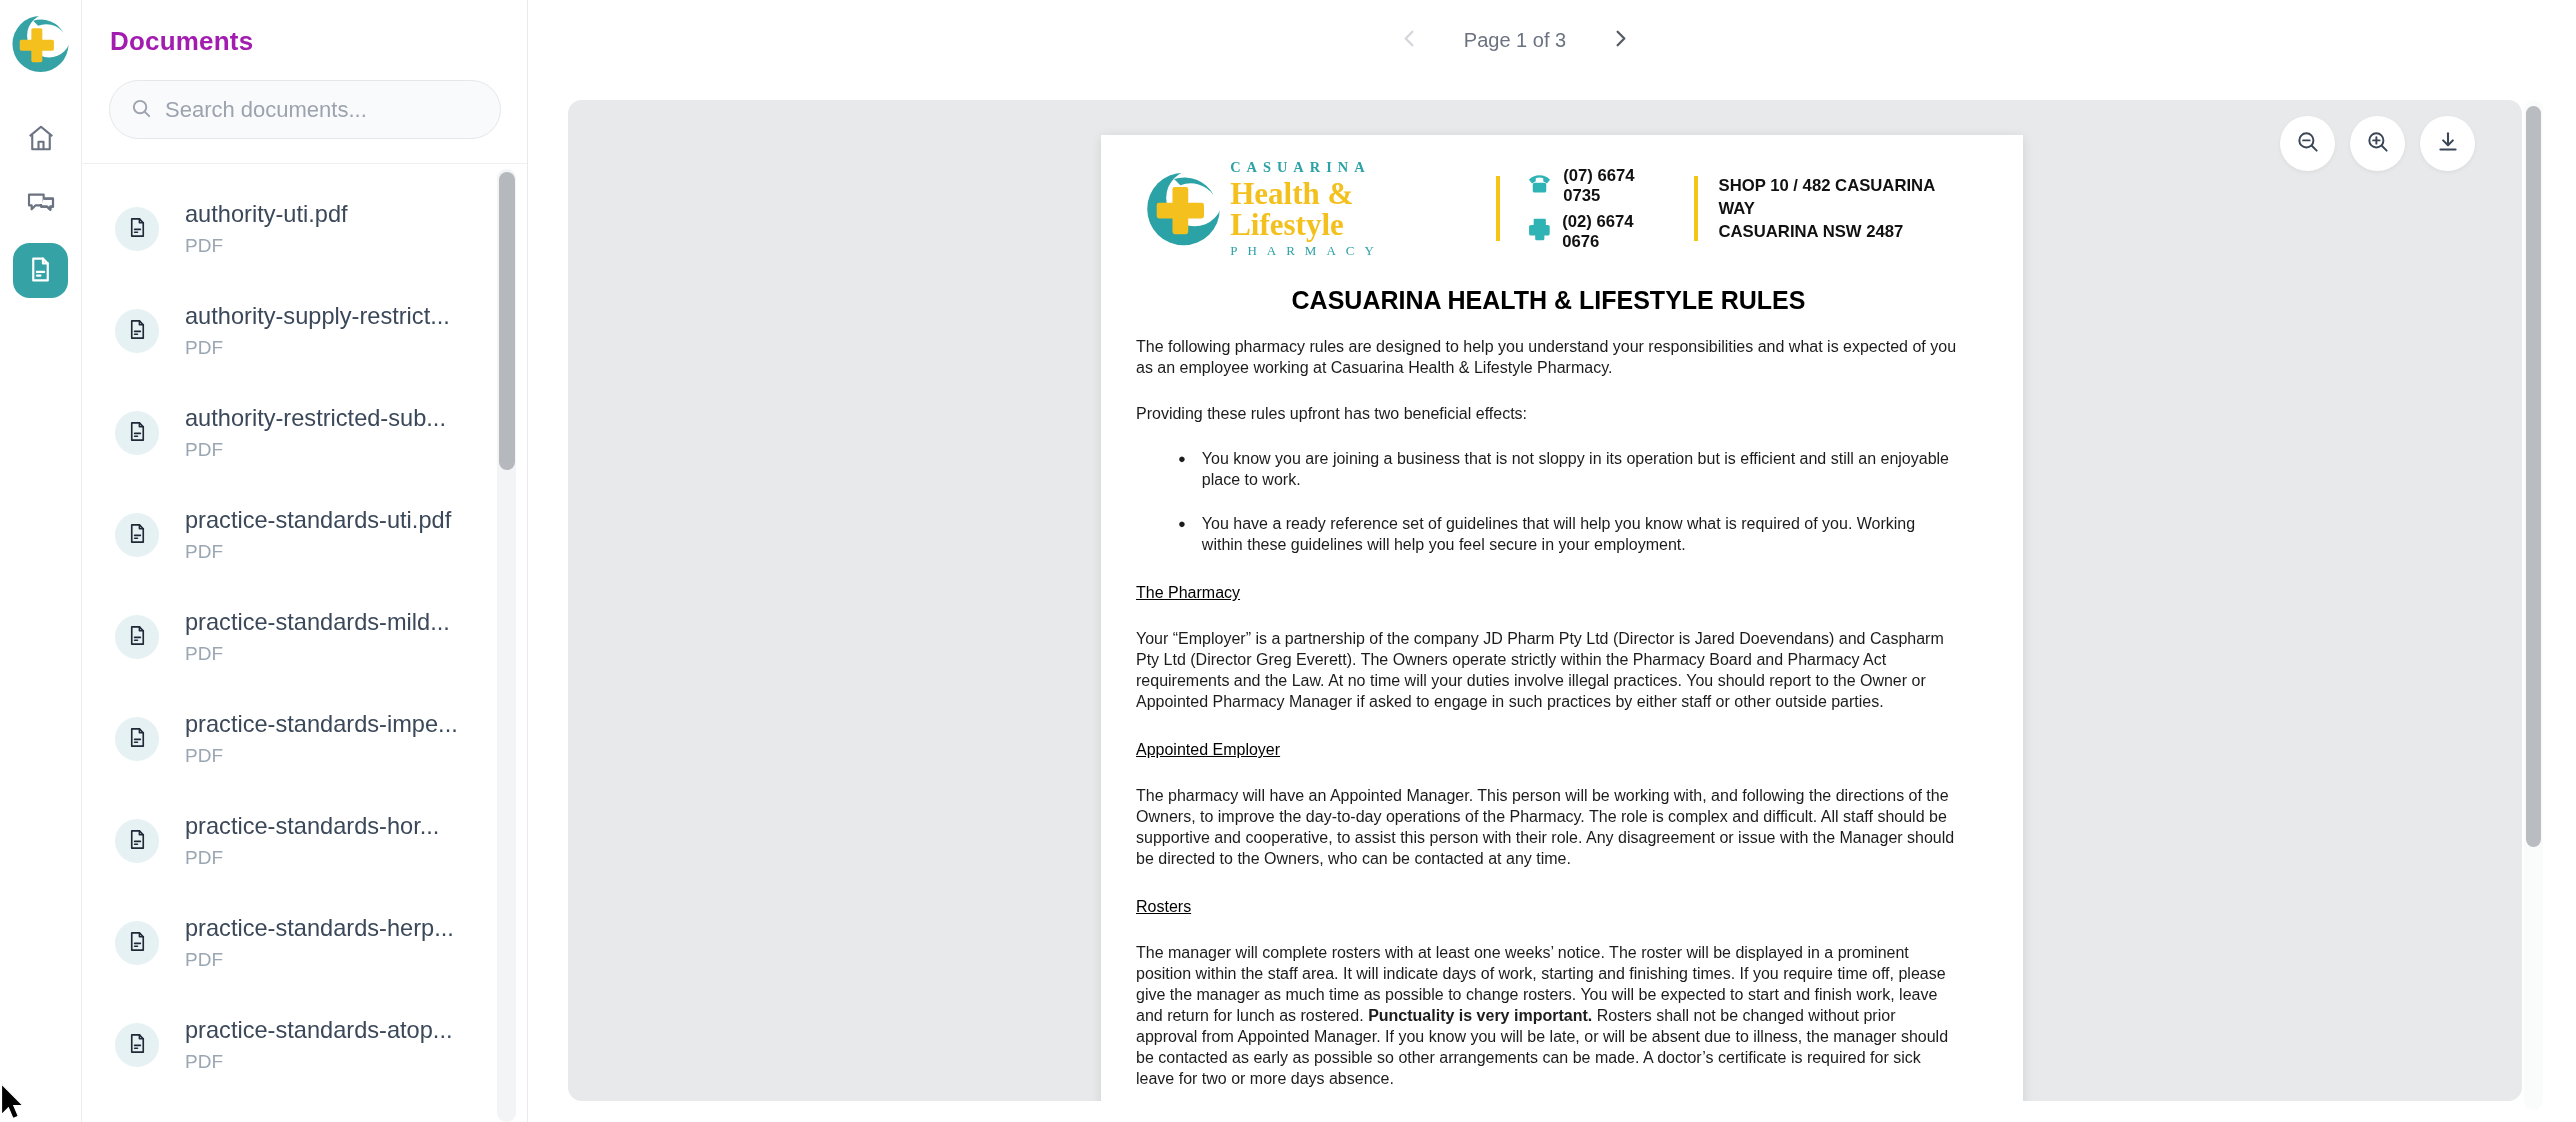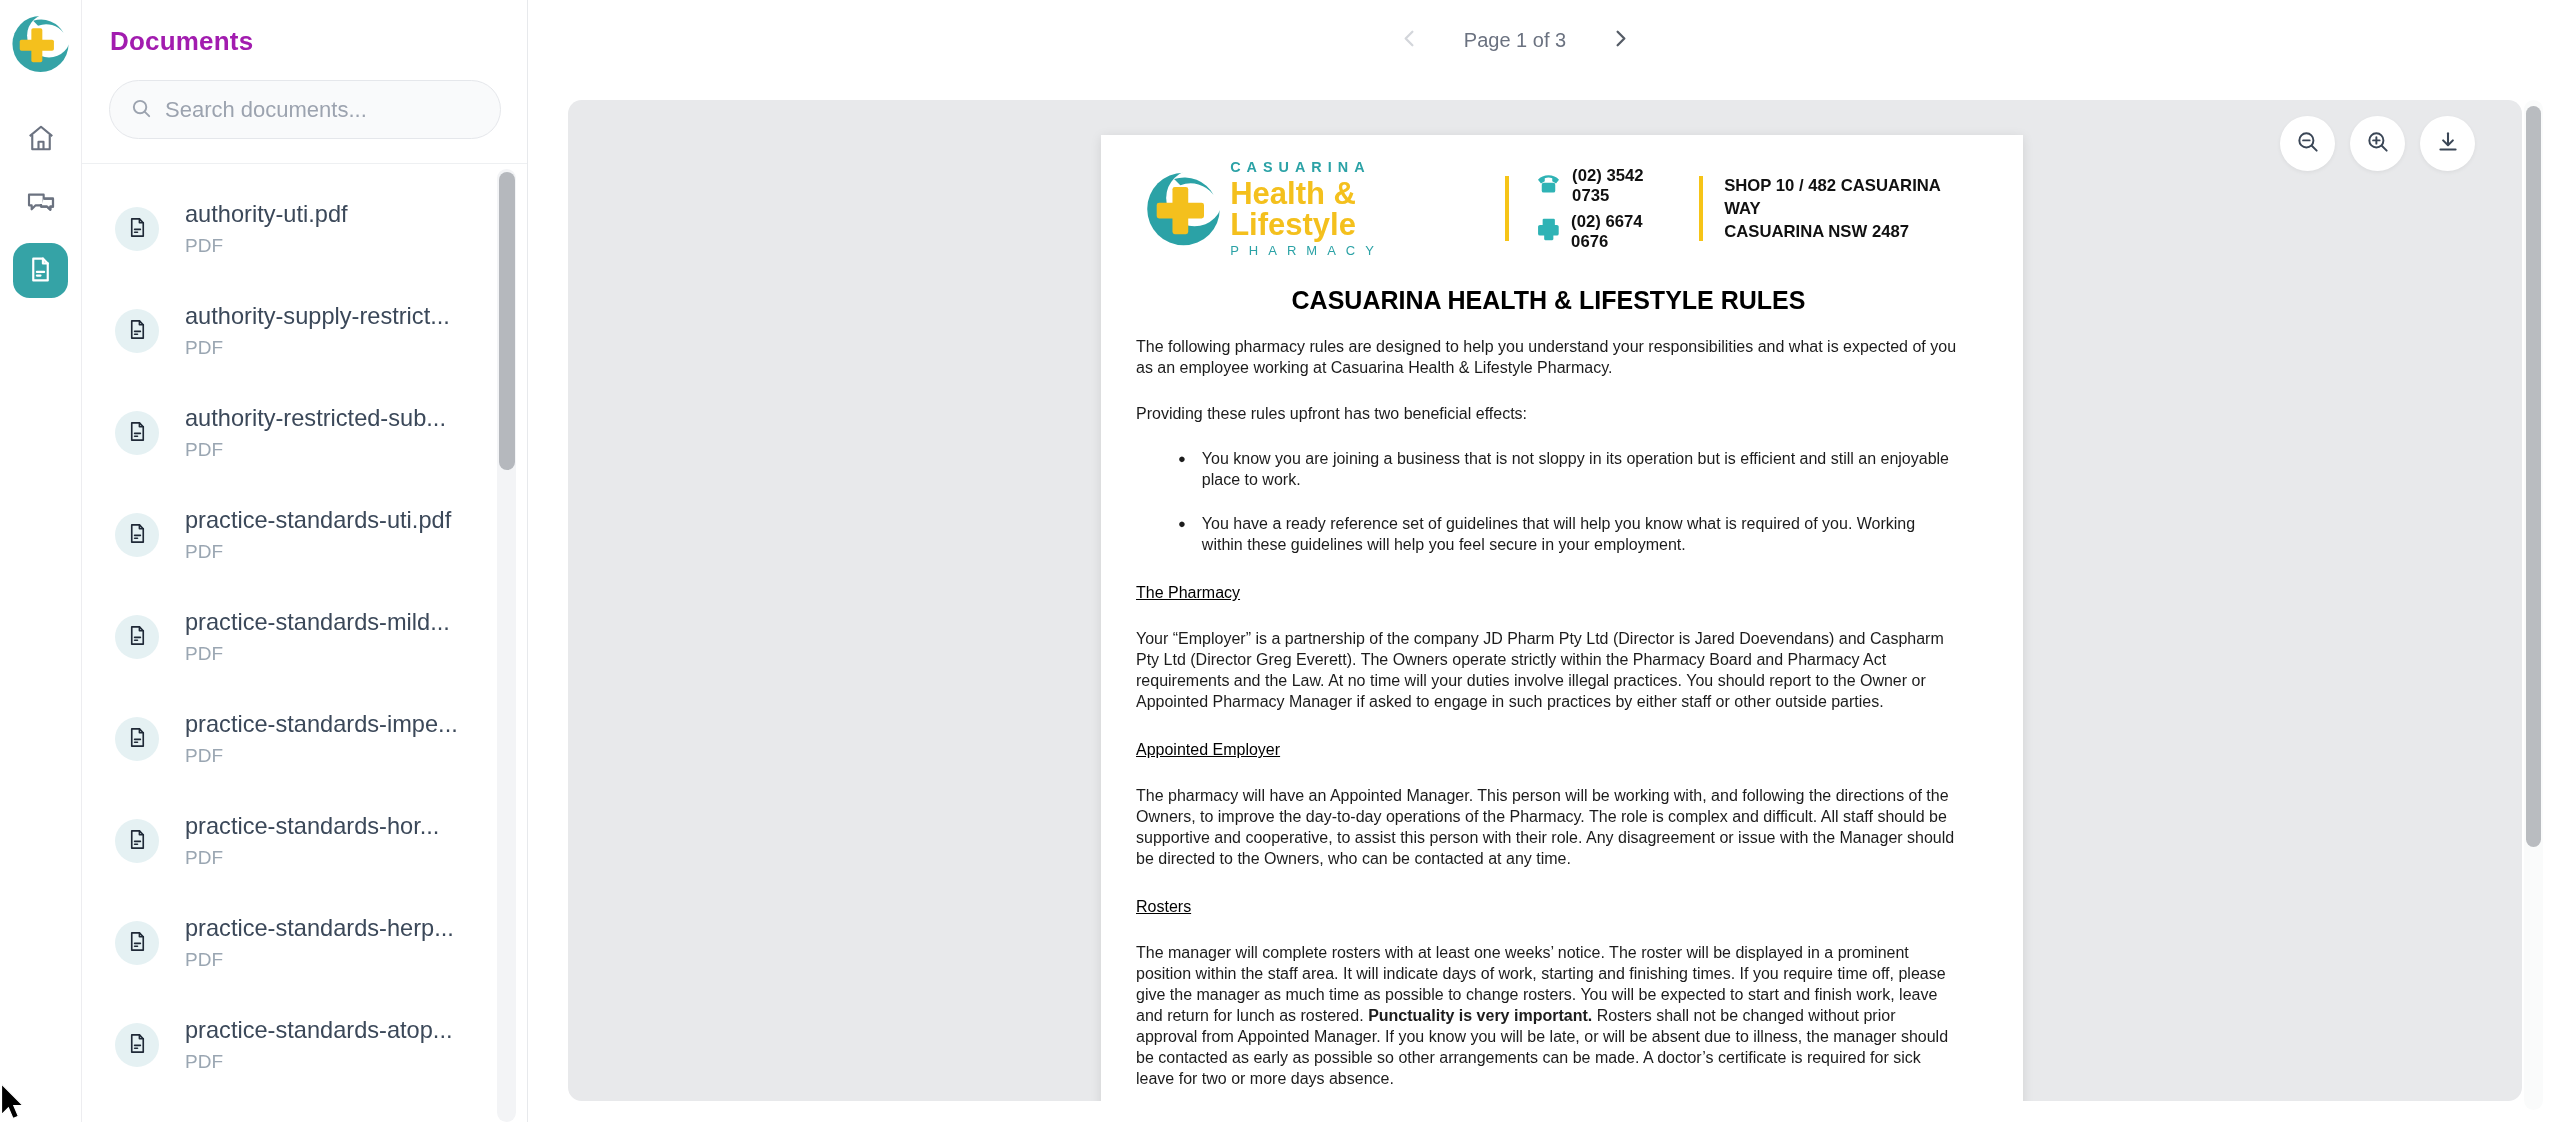--- a/index.html
+++ b/index.html
@@ -56,21 +56,21 @@
                     background:#fafbfb; border-radius:10px; }
   .main-scrollbar .thumb { position:absolute; top:6px; left:2.3px; width:14.4px; height:741px;
                            background:#b9bcc0; border-radius:7.6px; }
 
   
   .pdf-page { position:absolute; left:533px; top:35px; width:922px; height:981px;
               background:#ffffff; box-shadow:0 2.3px 10.6px rgba(0,0,0,.10);
               padding:31px 62px 0 35px; color:#1c1c1c; }
   .letterhead { display:flex; align-items:center; height:85px; padding-left:7.6px; }
   .lh-logo { width:79px; height:82px; flex-shrink:0; }
-  .lh-brand { margin-left:7.6px; line-height:1; }
+  .lh-brand { margin-left:7.6px; line-height:1;font-family:Liberation Serif, serif; }
   .lh-top { color:#2ba2a6; font-size:14.4px; letter-spacing:6px; font-weight:bold; }
   .lh-main { color:#f4c01d; font-size:31px; font-weight:bold; margin-top:3.8px; letter-spacing:0px; }
   .lh-bottom { color:#2ba2a6; font-size:13px; letter-spacing:10px; margin-top:4.6px; }
   .lh-div { width:3.8px; height:65px; background:#f6c417; flex-shrink:0; }
   .lh-div.d1 { margin-left:35px; margin-right:26px; }
   .lh-div.d2 { margin-left:26px; margin-right:21px; }
   .lh-contact { display:flex; flex-direction:column; gap:6px; }
   .lh-row { display:flex; align-items:center; gap:10.6px; font-size:16.7px; font-weight:bold; color:#111; }
   .lh-address { font-size:16.7px; font-weight:bold; color:#111; line-height:23px; }
   .doc-title { text-align:center; font-size:25px; font-weight:bold; margin-top:35px; color:#000; }
@@ -337,21 +337,21 @@
           </div>
           <div class="lh-div d1"></div>
           <div class="lh-contact">
             <div class="lh-row">
               <span>
                 <svg width="27" height="23" viewBox="0 0 36 30" fill="#2fb3b5">
                   <path d="M4 10 C 10 2, 26 2, 32 10 L 28 15 L 23 12 L 23 8 C 19 6.5, 17 6.5, 13 8 L 13 12 L 8 15 Z"></path>
                   <rect x="9" y="14" width="18" height="13" rx="2.5"></rect>
                 </svg>
               </span>
-              <span>(02) 3542 0735</span>
+              <span>(07) 6674 0735</span>
             </div>
             <div class="lh-row">
               <span>
                 <svg width="26" height="23" viewBox="0 0 34 30" fill="#2fb3b5">
                   <rect x="10" y="1" width="16" height="10" rx="1.5"></rect>
                   <rect x="4" y="9" width="27" height="14" rx="2.5"></rect>
                   <rect x="12" y="19" width="12" height="10" rx="1.5"></rect>
                 </svg>
               </span>
               <span>(02) 6674 0676</span>

